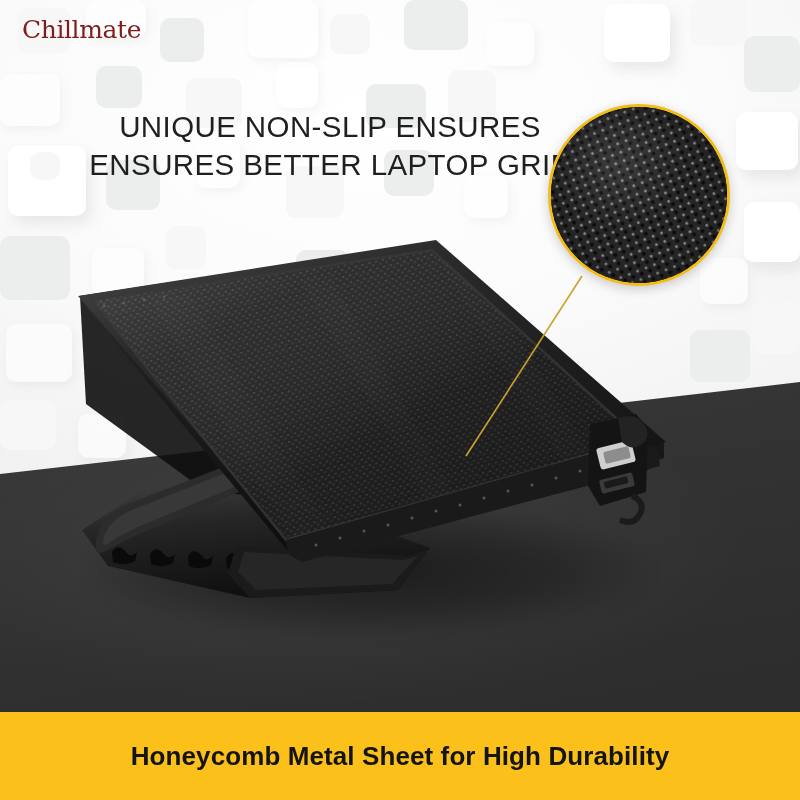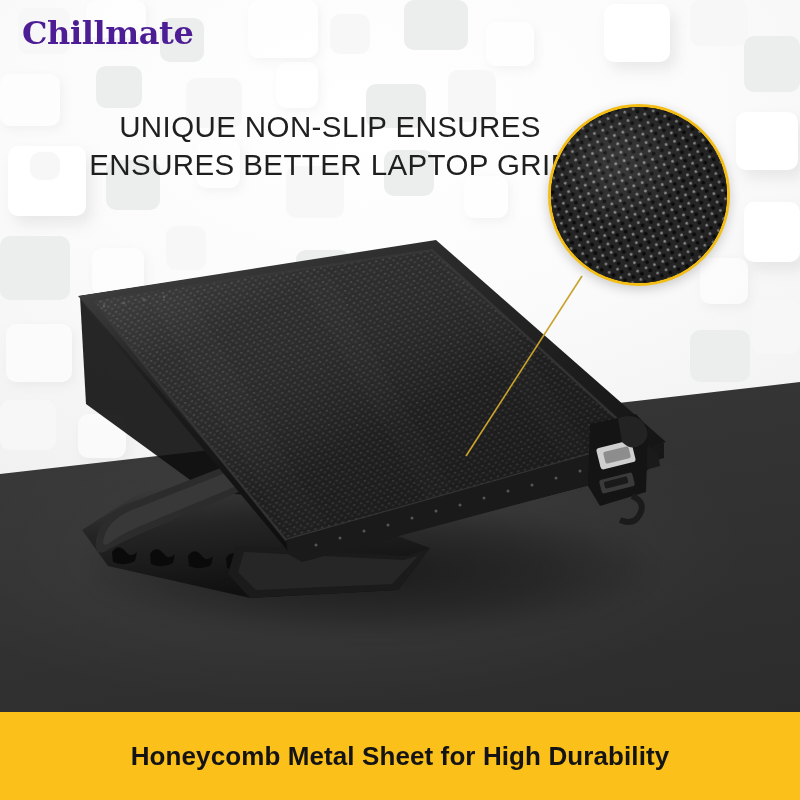--- a/index.html
+++ b/index.html
@@ -55,24 +55,24 @@
     background: radial-gradient(ellipse 620px 230px at 40% 40%, rgba(255,255,255,0.055) 0%, rgba(255,255,255,0) 70%);
     clip-path: polygon(0% 22.4%, 100% 0.5%, 100% 100%, 0% 100%);
     pointer-events: none;
   }
 
   
   .logo {
     position: absolute;
     left: 22px; top: 17px;
     font-family: "DejaVu Serif", "Liberation Serif", serif;
-    font-weight: bold;
-    font-size: 32px;
+    font-weight: normal;
+    font-size: 25px;
     letter-spacing: -0.4px;
-    color: #4c1d95;
+    color: #7f1d1d;
     line-height: 1;
   }
 
   
   .headline {
     position: absolute;
     left: 0; top: 108px;
     width: 660px;
     text-align: center;
     color: #1f1f1f;

